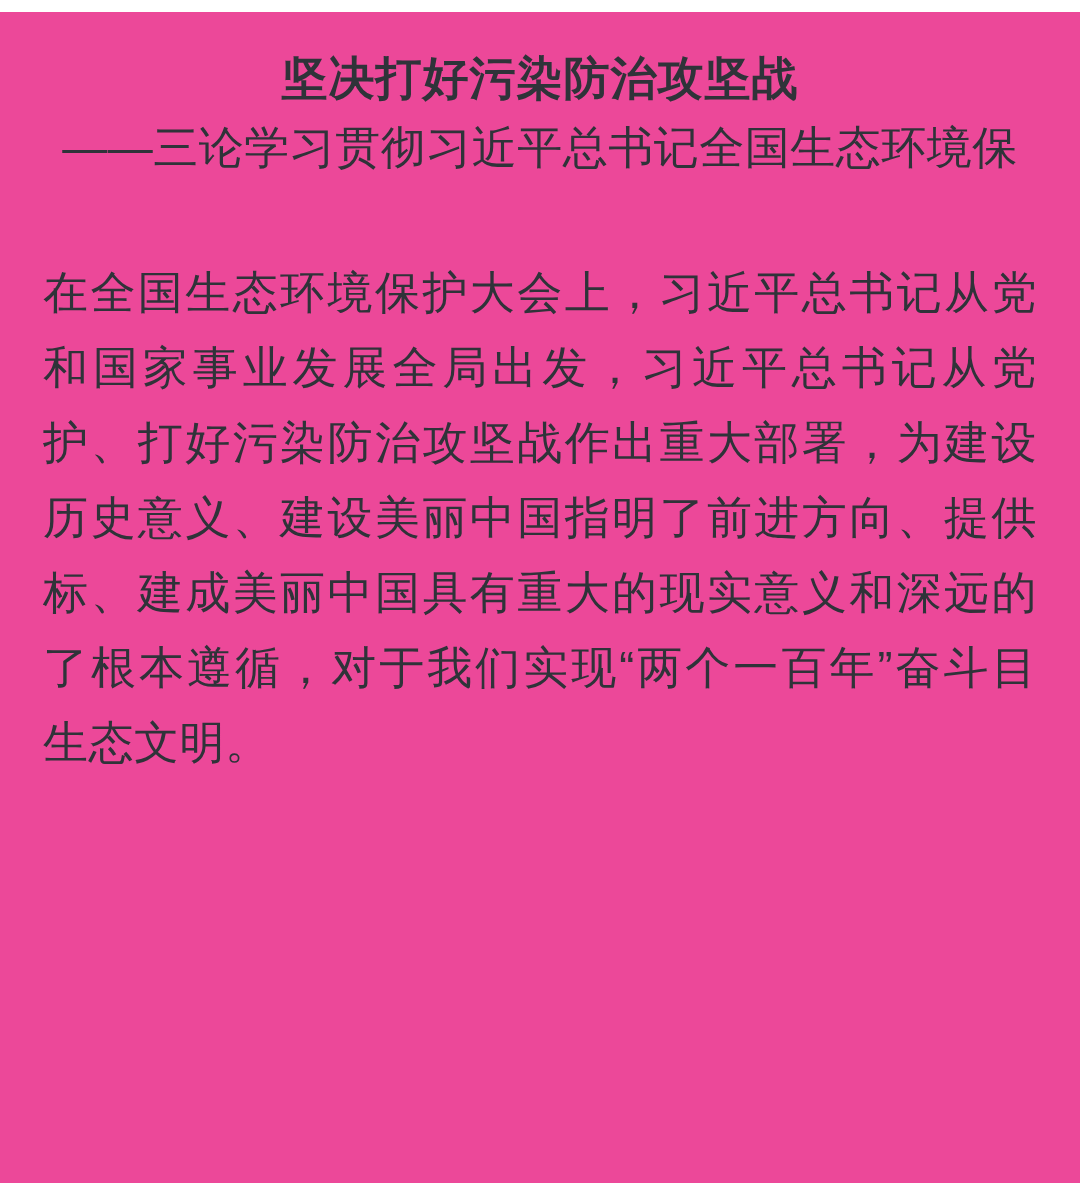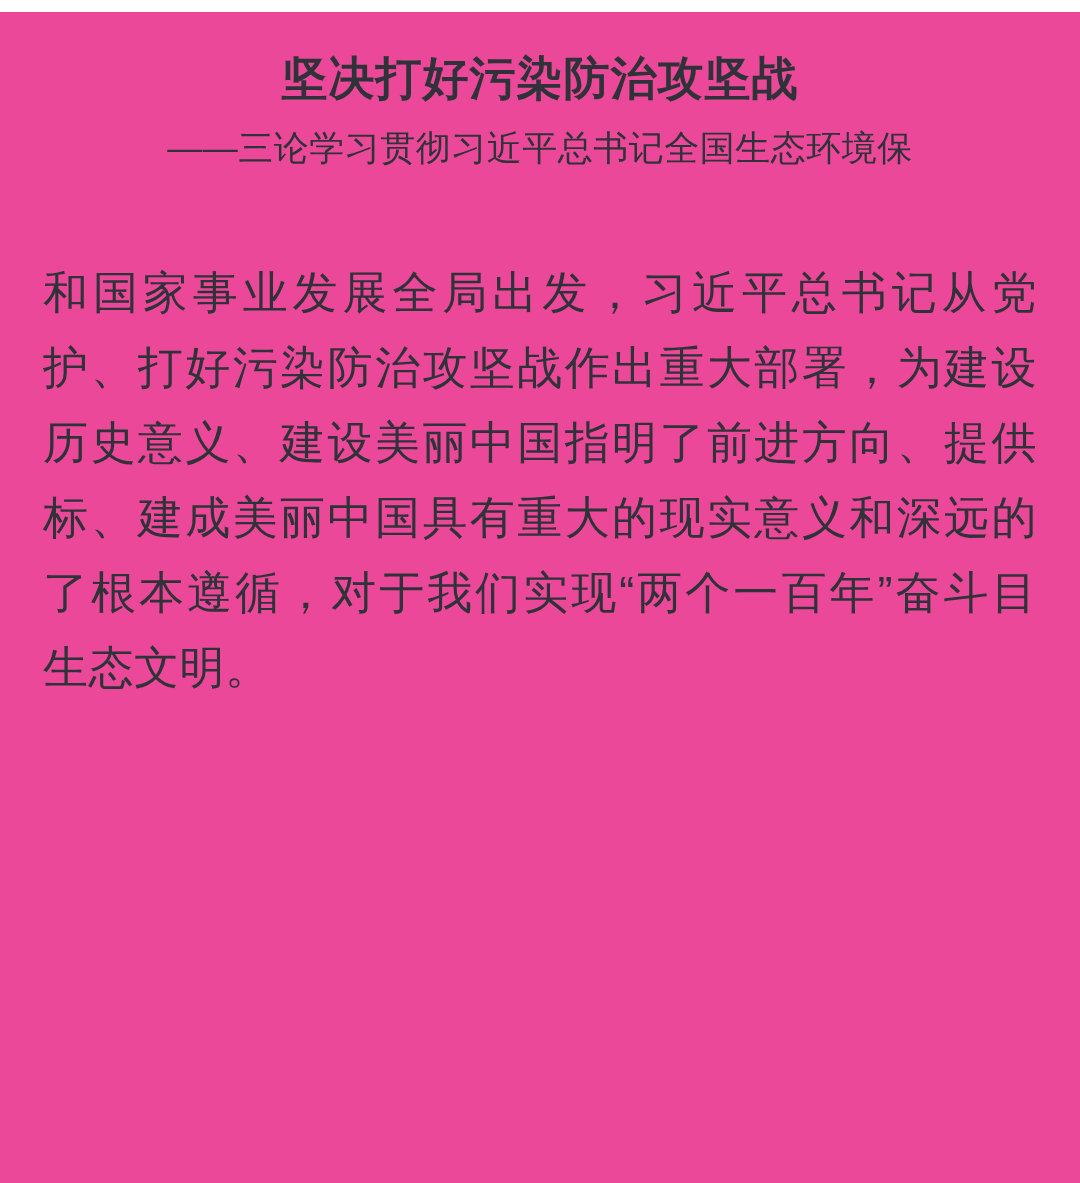--- a/index.html
+++ b/index.html
@@ -25,21 +25,21 @@
   .article-title {
     margin: 0;
     font-size: 46px;
     font-weight: 700;
     line-height: 70px;
     text-align: center;
     letter-spacing: 1px;
     white-space: nowrap;
   }
   .subtitle-line {
-    font-size: 35px;
+    font-size: 45px;
     font-weight: 400;
     line-height: 70px;
     text-align: center;
     letter-spacing: 0.5px;
     white-space: nowrap;
   }
   .paragraph {
     margin: 0;
   }
   .paragraph + .paragraph {
@@ -62,20 +62,21 @@
 
 <div class="article-page">
 
   <header class="article-header">
     <h1 class="article-title">坚决打好污染防治攻坚战</h1>
     <div class="subtitle-line">——三论学习贯彻习近平总书记全国生态环境保</div>
   </header>
 
 
   <div class="paragraph">
+    <div class="p-line">在全国生态环境保护大会上，习近平总书记从党</div>
     <div class="p-line">和国家事业发展全局出发，习近平总书记从党</div>
     <div class="p-line">护、打好污染防治攻坚战作出重大部署，为建设</div>
     <div class="p-line">历史意义、建设美丽中国指明了前进方向、提供</div>
     <div class="p-line">标、建成美丽中国具有重大的现实意义和深远的</div>
     <div class="p-line">了根本遵循，对于我们实现“两个一百年”奋斗目</div>
     <div class="p-line last-line">生态文明。</div>
   </div>
 
 </div>
 

